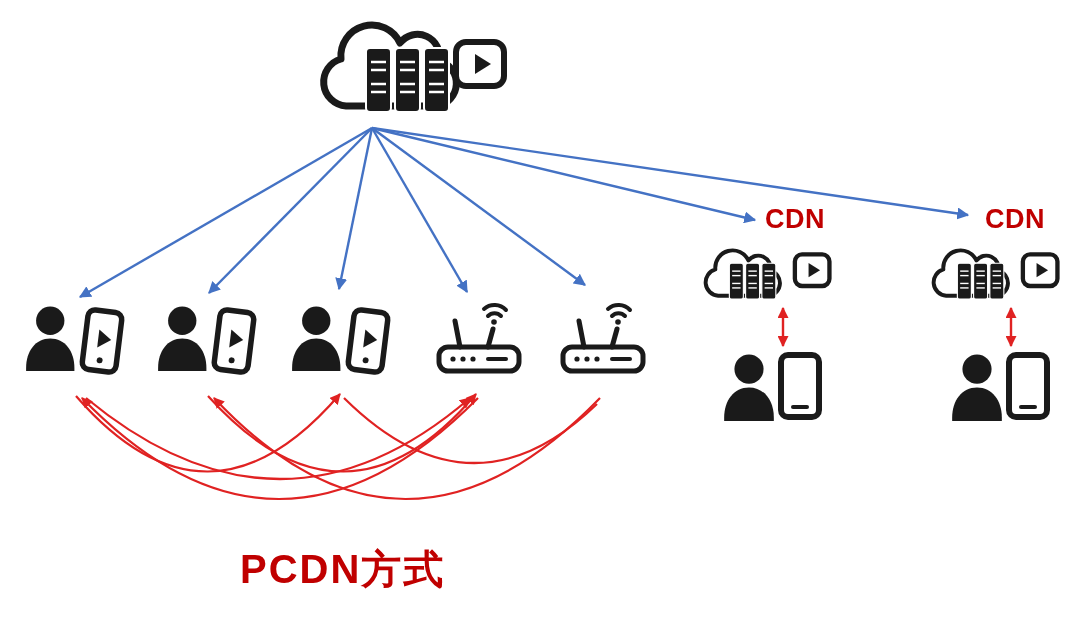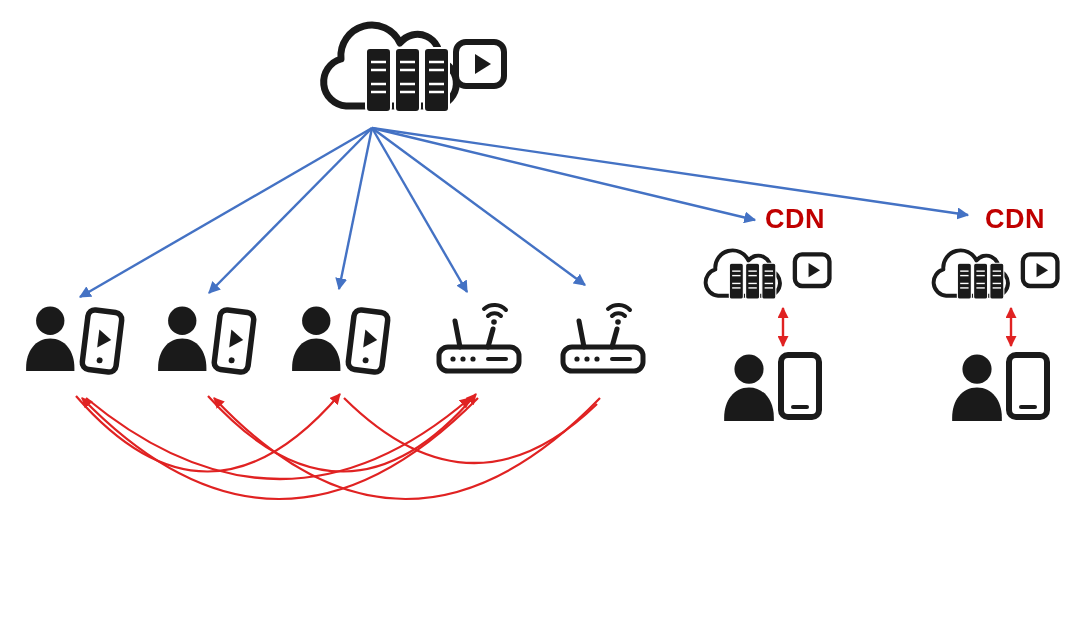--- a/index.html
+++ b/index.html
@@ -140,14 +140,15 @@
       <use href="#cloudServers" transform="translate(926,242) scale(0.56)"></use>
       <use href="#videoIcon" transform="translate(1020,250) scale(0.72)"></use>
       <line x1="1011" y1="308" x2="1011" y2="346" stroke="#e02222" stroke-width="2.4" marker-start="url(#arrowRed)" marker-end="url(#arrowRed)"></line>
       <use href="#person" transform="translate(950,354) scale(1.08)"></use>
       <use href="#smartphone" transform="translate(1006,352)"></use>
     </g>
   </svg>
 
   <div id="cdn-label-1" class="cdn-label">CDN</div>
   <div id="cdn-label-2" class="cdn-label">CDN</div>
+  <div class="caption">PCDN方式</div>
 
 </div>
 
 </body></html>

